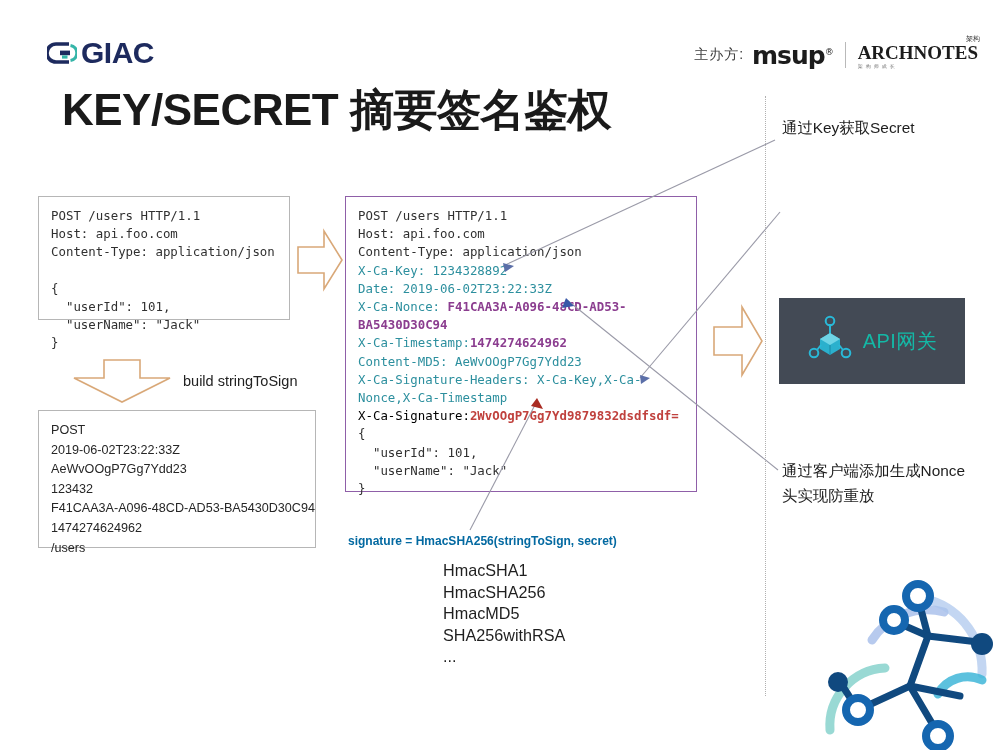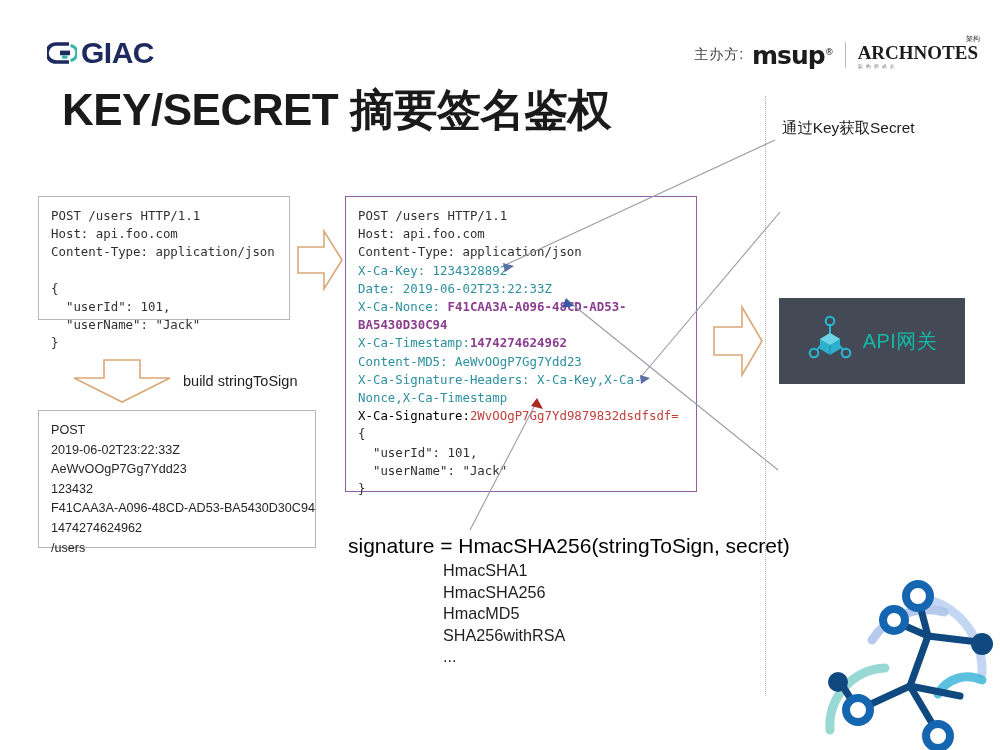--- a/index.html
+++ b/index.html
@@ -46,31 +46,31 @@
   .sts-text{font-family:"Liberation Sans",sans-serif;font-size:12.6px;
             line-height:19.6px;color:#262626;white-space:pre;}
 
   #signed-box{position:absolute;left:345px;top:196px;width:352px;height:296px;
               border:1.4px solid #8f5fa8;background:#fff;box-sizing:border-box;
               padding:10px 12px;}
   .hdr-name{color:#2c8f9e;}
   .hdr-val-purple{color:#8b3d8f;font-weight:bold;}
   .hdr-val-teal{color:#2c8f9e;}
   .sig-name{color:#000000;}
-  .sig-val{color:#c0413d;font-weight:normal;}
+  .sig-val{color:#c0413d;font-weight:bold;}
 
   
   .arrow-right{position:absolute;}
   .arrow-down{position:absolute;}
 
   .build-label{position:absolute;left:183px;top:373px;font-size:14.5px;color:#222;}
 
   
-  .sig-formula{position:absolute;left:348px;top:534px;font-size:21px;
-               font-weight:normal;color:#000000;white-space:nowrap;}
+  .sig-formula{position:absolute;left:348px;top:534px;font-size:12px;
+               font-weight:bold;color:#0369a1;white-space:nowrap;}
   .algo-list{position:absolute;left:443px;top:560px;font-size:16.2px;
              line-height:21.5px;color:#1f1f1f;white-space:pre;}
 
   
   .dotted-sep{position:absolute;left:765px;top:96px;width:0;height:600px;
               border-left:1px dotted #b0b0b0;}
   .note{position:absolute;font-size:15.4px;line-height:25px;color:#1d1d1d;}
   #note1{left:782px;top:115px;width:215px;}
   #note2{left:782px;top:170px;width:180px;}
   #note3{left:782px;top:458px;width:185px;}
@@ -193,20 +193,21 @@
   </svg>
 
   <div class="sig-formula">signature  = HmacSHA256(stringToSign, secret)</div>
   <div class="algo-list">HmacSHA1
 HmacSHA256
 HmacMD5
 SHA256withRSA
 ...</div>
 
   <div class="note" id="note1">通过Key获取Secret</div>
+  <div class="note" id="note3">通过客户端添加生成Nonce头实现防重放</div>
 
   <div id="api-gw">
     <span>
       <svg width="46" height="50" viewBox="0 0 46 50">
         <g stroke="#29b9d8" fill="none" stroke-width="2">
           <line x1="23" y1="10" x2="23" y2="20"></line>
           <line x1="10" y1="36" x2="14" y2="31"></line>
           <line x1="36" y1="36" x2="32" y2="31"></line>
           <circle cx="23" cy="7" r="4.3"></circle>
           <circle cx="7" cy="39" r="4.3"></circle>

